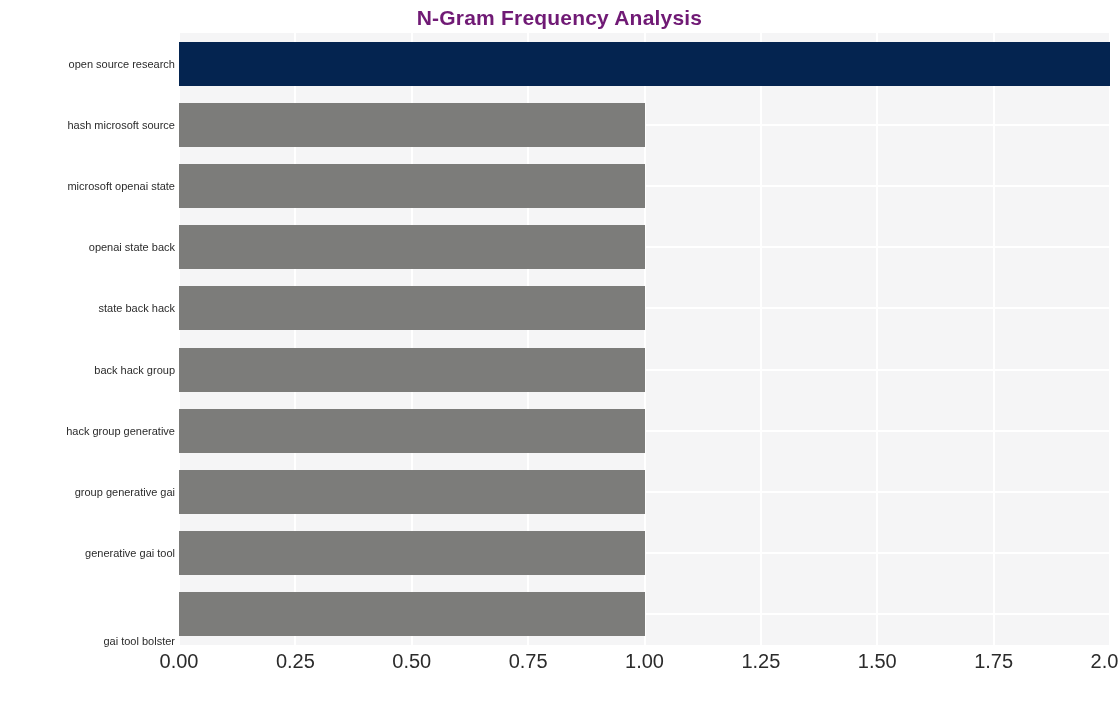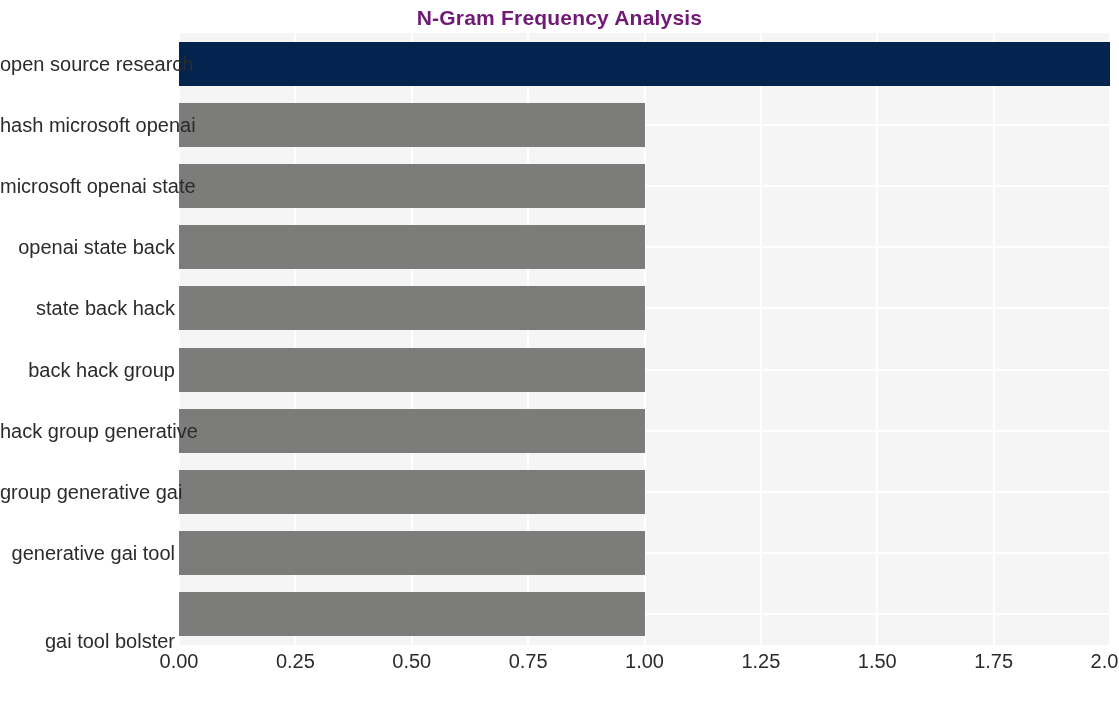--- a/index.html
+++ b/index.html
@@ -65,21 +65,21 @@
     left: 0;
     top: 33px;
     width: 175px;
     height: 612px;
   }
   .ytick {
     position: absolute;
     right: 0;
     width: 175px;
     text-align: right;
-    font-size: 20px;
+    font-size: 11px;
     color: #2b2b2b;
     transform: translateY(-50%);
     white-space: nowrap;
   }
   
   #xtick-layer {
     position: absolute;
     left: 179px;
     top: 650px;
     width: 931px;
@@ -138,21 +138,21 @@
       <div class="bar" title="state back hack: 1" style="top: 253.4px; width: 465.5px; background: rgb(124, 124, 122);"></div>
       <div class="bar" title="back hack group: 1" style="top: 314.6px; width: 465.5px; background: rgb(124, 124, 122);"></div>
       <div class="bar" title="hack group generative: 1" style="top: 375.8px; width: 465.5px; background: rgb(124, 124, 122);"></div>
       <div class="bar" title="group generative gai: 1" style="top: 437px; width: 465.5px; background: rgb(124, 124, 122);"></div>
       <div class="bar" title="generative gai tool: 1" style="top: 498.2px; width: 465.5px; background: rgb(124, 124, 122);"></div>
       <div class="bar" title="gai tool bolster: 1" style="top: 559.4px; width: 465.5px; background: rgb(124, 124, 122);"></div>
     </div>
 
   <div id="ytick-layer">
       <div class="ytick" style="top: 30.6px;">open source research</div>
-      <div class="ytick" style="top: 91.8px;">hash microsoft openai</div>
+      <div class="ytick" style="top: 91.8px;">hash microsoft source</div>
       <div class="ytick" style="top: 153px;">microsoft openai state</div>
       <div class="ytick" style="top: 214.2px; padding-left: 11px;">openai state back</div>
       <div class="ytick" style="top: 275.4px;">state back hack</div>
       <div class="ytick" style="top: 336.6px;">back hack group</div>
       <div class="ytick" style="top: 397.8px;">hack group generative</div>
       <div class="ytick" style="top: 459px;">group generative gai</div>
       <div class="ytick" style="top: 520.2px;">generative gai tool</div>
       <div class="ytick" style="top: 608px; margin-left: 16px;">gai tool bolster</div>
     </div>
 

